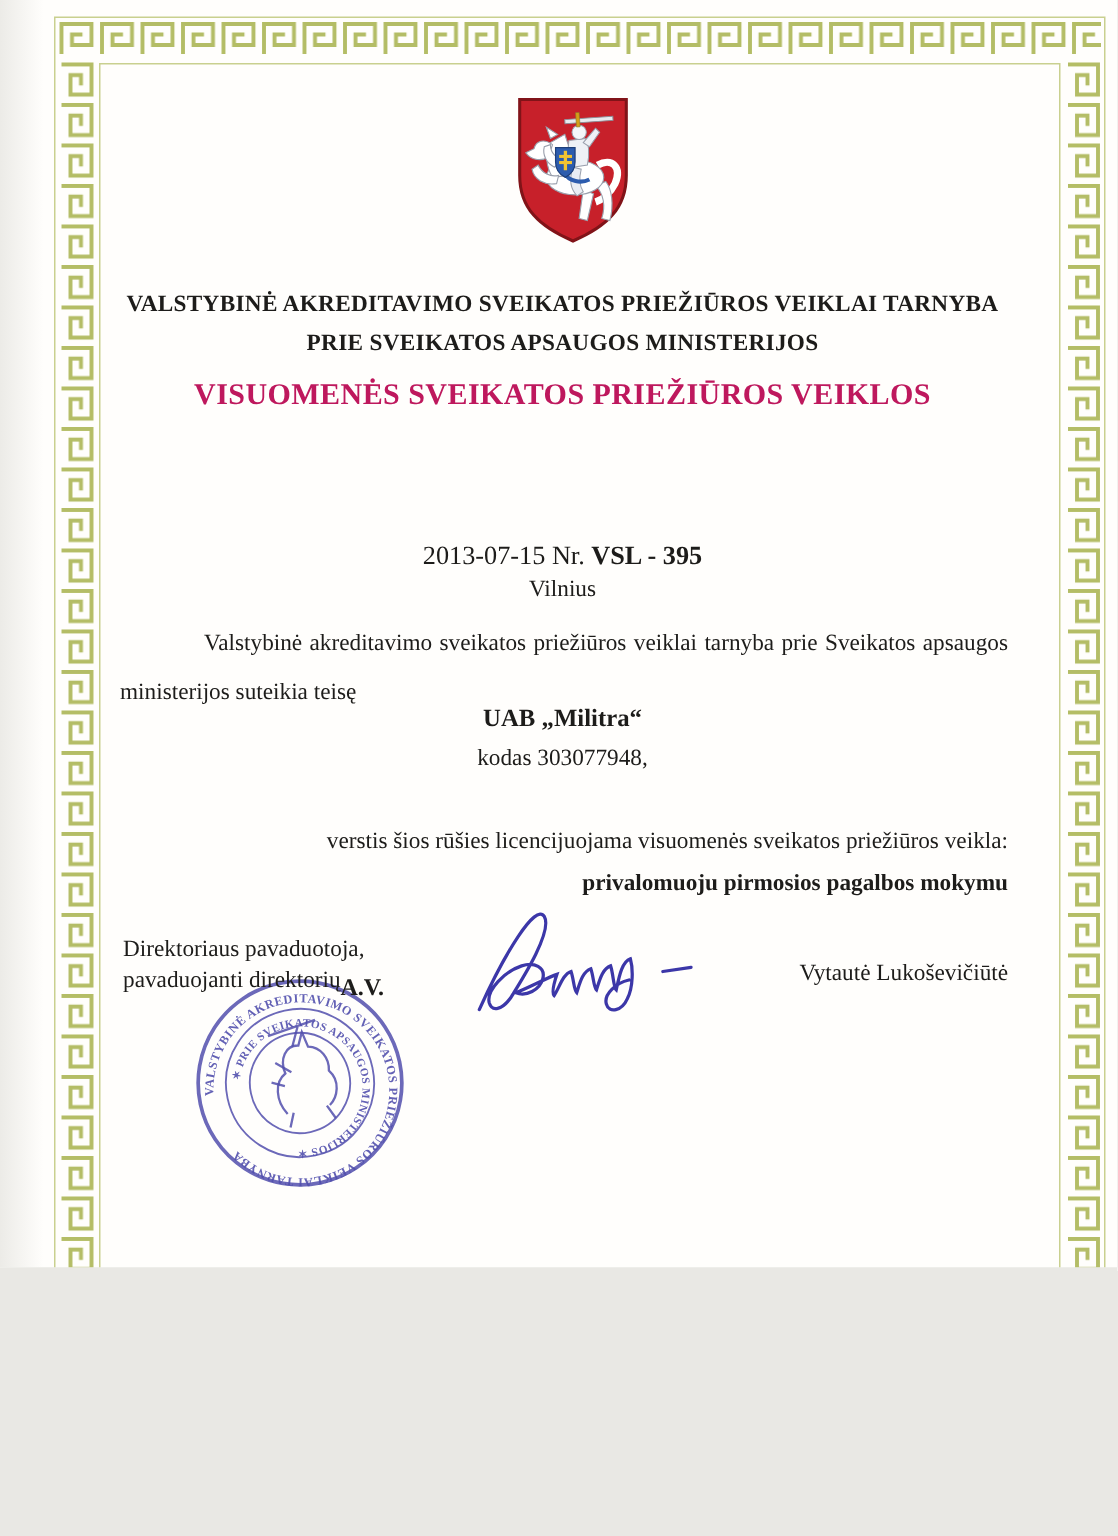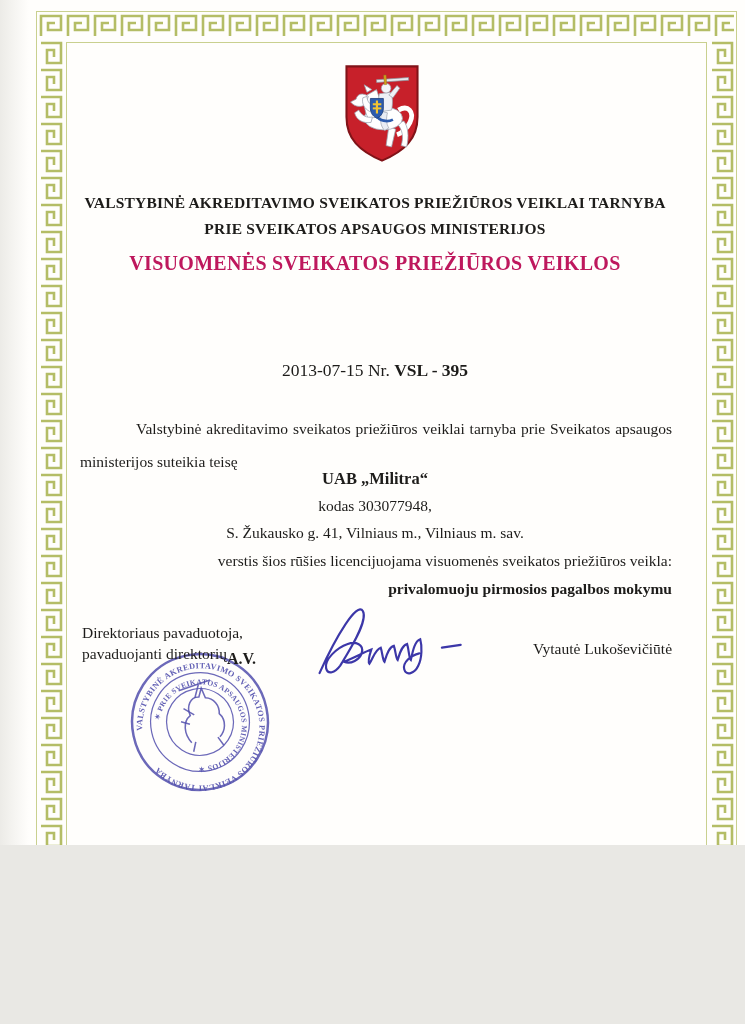--- a/index.html
+++ b/index.html
@@ -101,26 +101,26 @@
     <div>PRIE SVEIKATOS APSAUGOS MINISTERIJOS</div>
   </div>
 
   <div class="abs centered subtitle" style="top:252px;">VISUOMENĖS SVEIKATOS PRIEŽIŪROS VEIKLOS</div>
 
 
   <div class="abs centered date-line" style="top:360px;">
     <span>2013-07-15 Nr.</span>
     <span class="num">VSL - 395</span>
   </div>
+  <div class="abs centered city" style="top:384px;">Vilnius</div>
 
   <div class="abs intro body-text" style="top:412px;">Valstybinė akreditavimo sveikatos priežiūros veiklai tarnyba prie Sveikatos apsaugos ministerijos suteikia teisę</div>
 
   <div class="abs centered company" style="top:469px;">UAB „Militra“</div>
   <div class="abs centered body-text" style="top:497px;">kodas 303077948,</div>
-  <div class="abs centered body-text" style="top:524px;">S. Žukausko g. 41, Vilniaus m., Vilniaus m. sav.</div>
 
   <div class="abs left-line body-text" style="top:552px;">verstis šios rūšies licencijuojama visuomenės sveikatos priežiūros veikla:</div>
   <div class="abs left-line body-text bold" style="top:580px;">privalomuoju pirmosios pagalbos mokymu</div>
 
   <div class="abs roles" style="top:622px;">
     <div>Direktoriaus pavaduotoja,</div>
     <div>pavaduojanti direktorių</div>
   </div>
 
   <div class="abs seal-mark" style="left:227px;top:650px;">A.V.</div>

